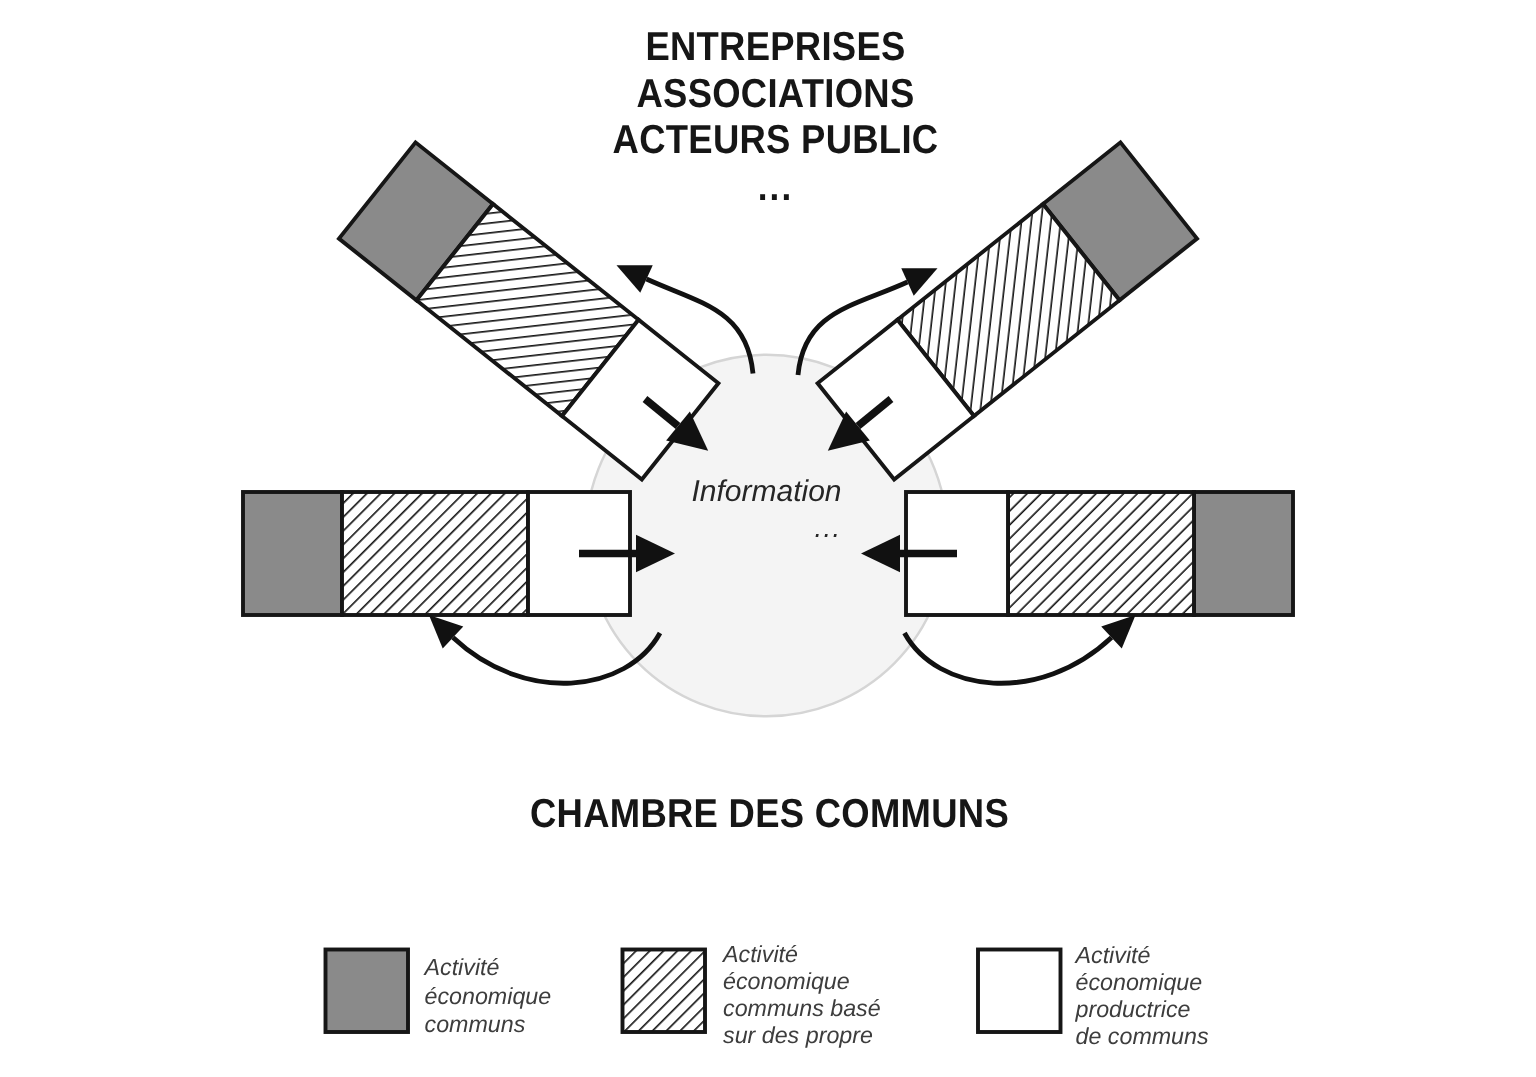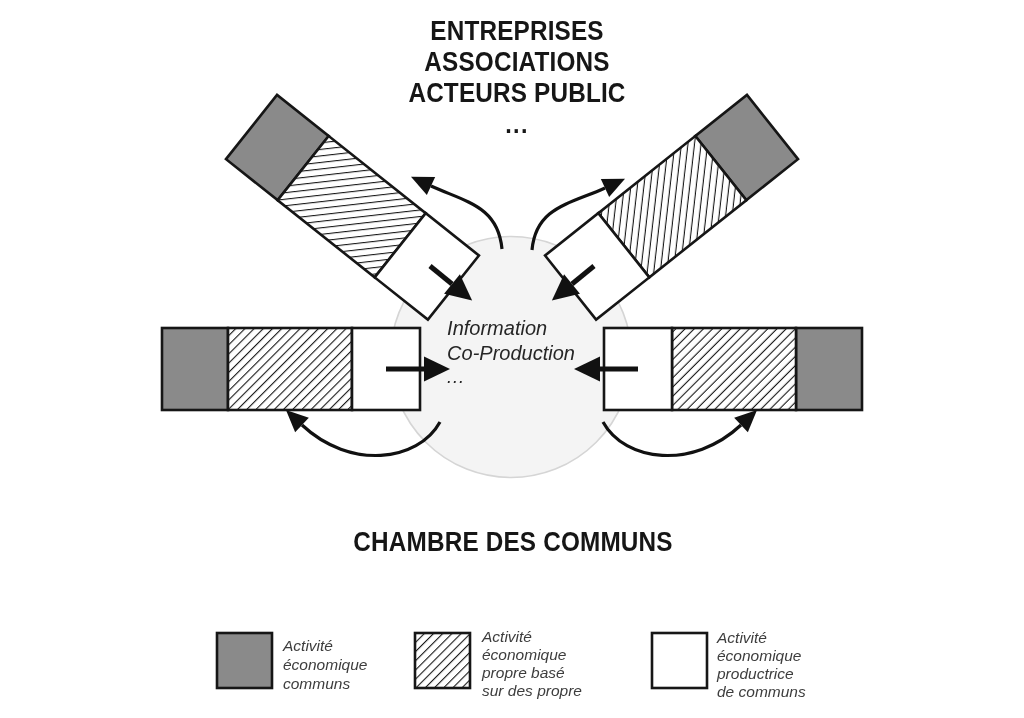--- a/index.html
+++ b/index.html
@@ -9,21 +9,21 @@
   }
   .canvas svg{position:absolute;left:0;top:0;}
   .txt{position:absolute;white-space:nowrap;}
   .title{
     left:517px;top:16px;transform:translateX(-50%) scaleX(.9);transform-origin:center top;
     text-align:center;font-weight:bold;font-size:27px;line-height:31px;
     color:var(--ink,#121212);letter-spacing:.2px;
   }
   .title .dots{font-size:26px;line-height:26px;letter-spacing:1.5px;margin-top:2px;}
   .hub-text{
-    left:511px;top:316px;transform:translateX(-50%);text-align:left;
+    left:511px;top:316px;transform:translateX(-50%);text-align:right;
     font-style:italic;font-size:20px;line-height:25px;color:#262626;
   }
   .hub-text .dots{font-size:18px;line-height:22px;letter-spacing:1px;}
   .caption{
     left:513px;top:527px;transform:translateX(-50%) scaleX(.9);transform-origin:center top;
     font-weight:bold;font-size:27px;color:var(--ink,#121212);letter-spacing:.2px;
   }
   .legend-label{
     font-style:italic;font-size:15.5px;color:#3d3d3d;
   }
@@ -94,35 +94,34 @@
 
   <div class="txt title">
     <div>ENTREPRISES</div>
     <div>ASSOCIATIONS</div>
     <div>ACTEURS PUBLIC</div>
     <div class="dots">...</div>
   </div>
 
   <div class="txt hub-text">
     <div>Information</div>
-    <div>Co-Production</div>
     <div class="dots">...</div>
   </div>
 
   <div class="txt caption">CHAMBRE DES COMMUNS</div>
 
   <div class="txt legend-label lg1">
     <span>Activité</span>
     <span>économique</span>
     <span>communs</span>
   </div>
   <div class="txt legend-label lg2">
     <span>Activité</span>
     <span>économique</span>
-    <span>propre basé</span>
+    <span>communs basé</span>
     <span>sur des propre</span>
   </div>
   <div class="txt legend-label lg3">
     <span>Activité</span>
     <span>économique</span>
     <span>productrice</span>
     <span>de communs</span>
   </div>
 
 </div>

